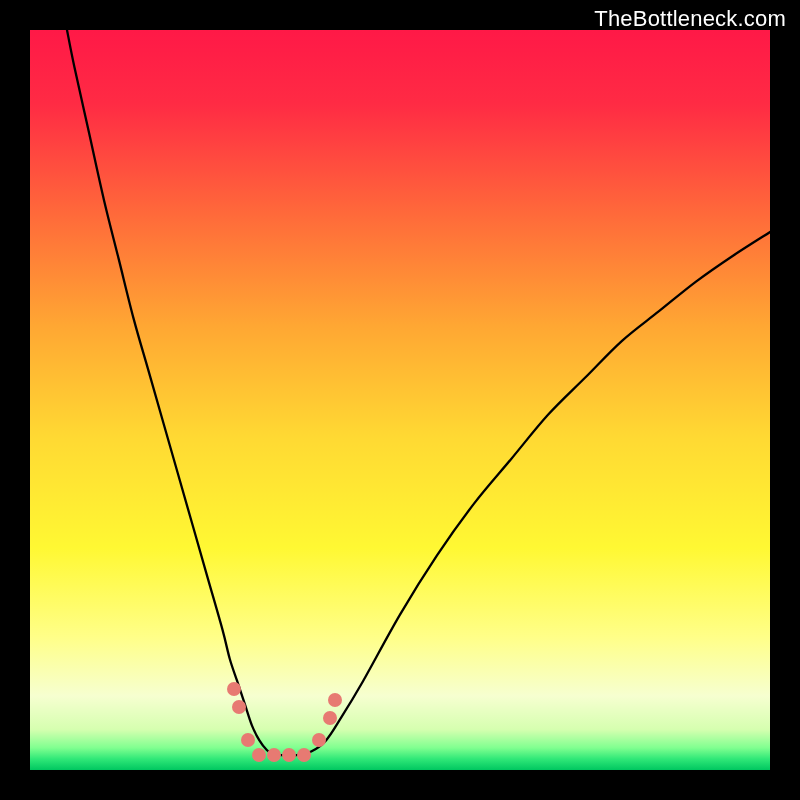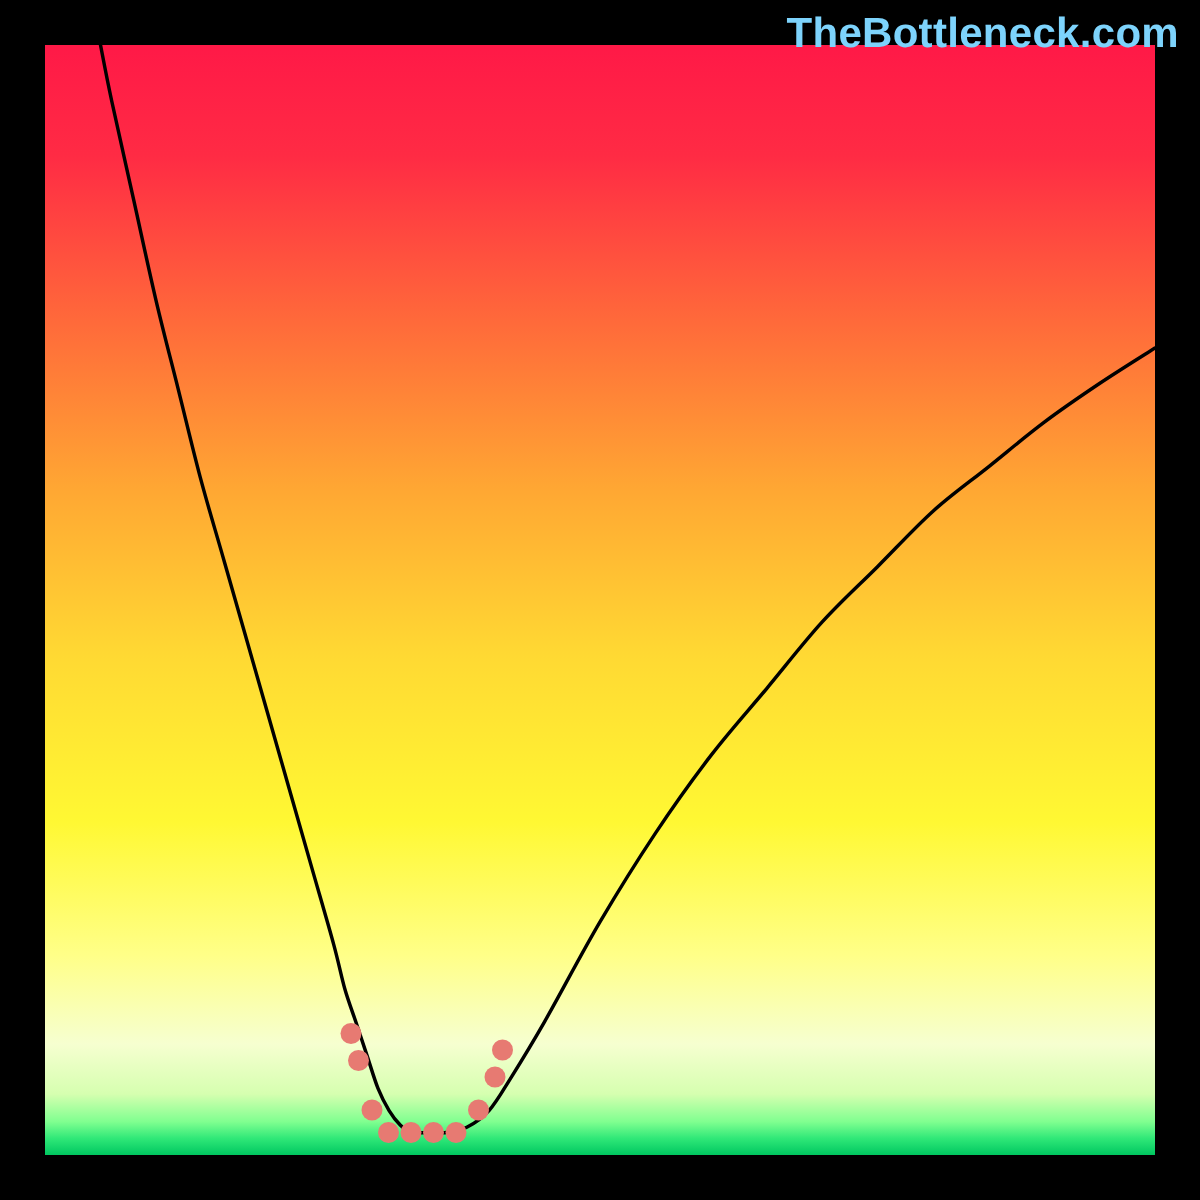--- a/index.html
+++ b/index.html
@@ -14,23 +14,23 @@
   .frame {
     position: relative;
     width: 800px;
     height: 800px;
     background: #000;
   }
   .watermark {
     position: absolute;
     top: 6px;
     right: 14px;
-    color: #7dd3fc;
-    font-size: 28px;
-    font-weight: 700;
+    color: #ffffff;
+    font-size: 22px;
+    font-weight: 400;
     z-index: 10;
     letter-spacing: 0.2px;
   }
   .plot {
     position: absolute;
     left: 30px;
     top: 30px;
     width: 740px;
     height: 740px;
     overflow: hidden;

